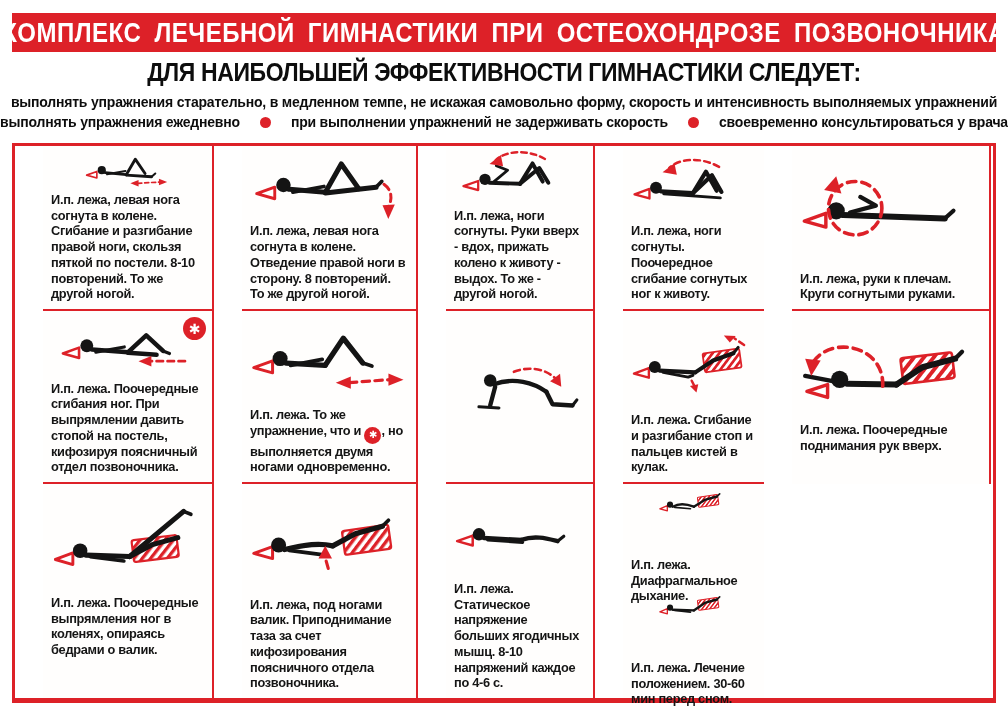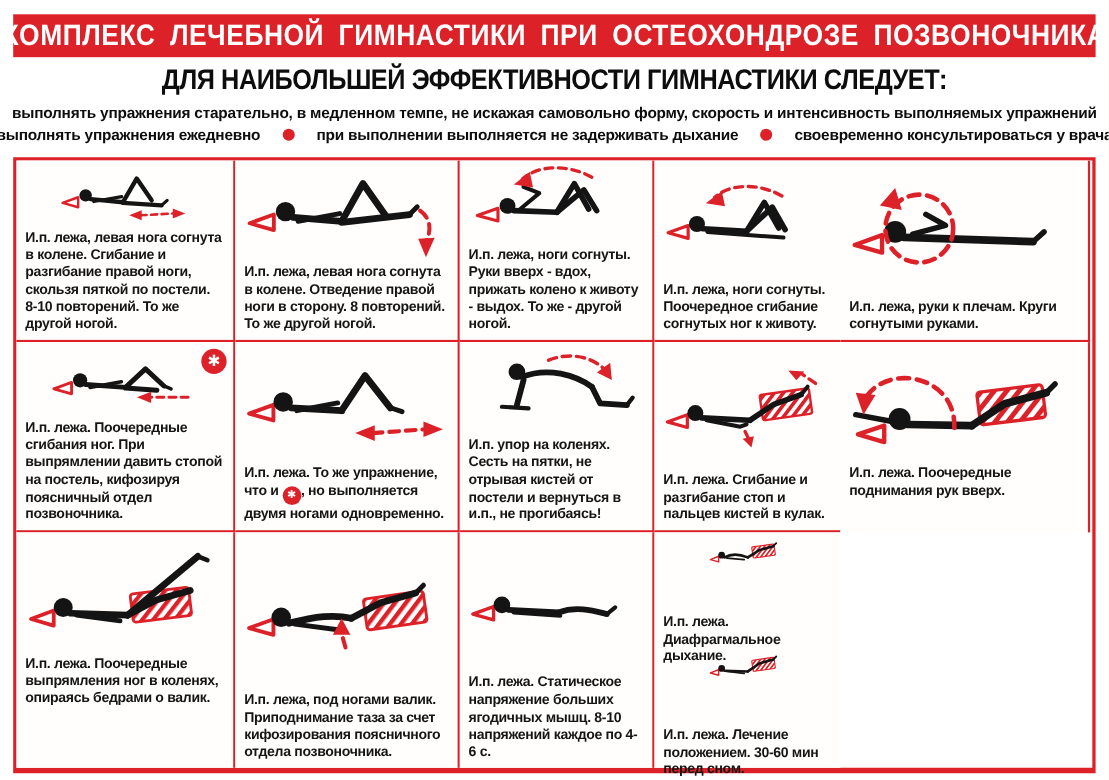--- a/index.html
+++ b/index.html
@@ -39,20 +39,21 @@
     position:absolute;left:12px;top:143px;width:984px;height:560px;box-sizing:border-box;
     border:3px solid var(--red);border-bottom-width:5px;
     display:grid;grid-template-columns:199px 204px 177px 169px 227px;
     grid-template-rows:165px 173px 214px;background:#fff;
   }
   .cell{
     position:relative;box-sizing:border-box;border-right:2.5px solid var(--red);
     border-bottom:2.5px solid var(--red);
     display:flex;flex-direction:column;padding:5px 8px 7px;
     background:#fffefd;
+    margin-left:28px;
   }
   .cell.last-col{border-right:none;}
   .cell.last-row{border-bottom:none;}
   .fig{flex:1 1 auto;min-height:34px;}
   .fig svg{width:100%;height:100%;display:block;}
   .fig-fixed{flex:0 0 106px;}
   .txt{
     flex:0 0 auto;font-weight:bold;color:var(--ink);
     font-size:12.8px;line-height:1.23;letter-spacing:-.3px;
   }
@@ -88,21 +89,21 @@
   <div class="advice">
     <div class="line">
       <span class="dot"></span>
       <span>выполнять упражнения старательно, в медленном темпе, не искажая самовольно форму, скорость и интенсивность выполняемых упражнений</span>
       <span class="dot"></span>
     </div>
     <div class="line">
       <span class="dot"></span>
       <span>выполнять упражнения ежедневно</span>
       <span class="dot"></span>
-      <span>при выполнении выполняется не задерживать дыхание</span>
+      <span>при выполнении упражнений не задерживать скорость</span>
       <span class="dot"></span>
       <span>своевременно консультироваться у врача</span>
       <span class="dot"></span>
     </div>
   </div>
 
   <div class="grid">
 
     <div class="cell">
       <div class="fig">
@@ -228,21 +229,20 @@
           <circle class="head" cx="58" cy="26" r="10"></circle>
           <path class="bone" d="M64,32 C96,20 128,30 148,44"></path>
           <path class="bone" d="M66,36 L58,66"></path>
           <path class="thin" d="M40,68 L72,70"></path>
           <path class="bone" d="M148,44 L158,64 L190,66"></path>
           <path class="thin" d="M190,66 L197,57"></path>
           <path class="rdash" d="M96,12 C122,2 148,8 163,23"></path>
           <polygon class="rfill" points="154,27 172,36 170,15"></polygon>
         </svg>
       </div>
-      <div class="txt">И.п. упор на коленях. Сесть на пятки, не отрывая кистей от постели и вернуться в и.п., не прогибаясь!</div>
     </div>
 
     <div class="cell last-col">
       <div class="fig">
         <svg viewBox="0 0 210 100">
           <defs>
             <pattern id="h10" width="9" height="9" patternUnits="userSpaceOnUse" patternTransform="rotate(45)">
               <rect width="9" height="9" fill="#fff"></rect>
                 <rect width="4.5" height="9" fill="#dd2128"></rect>
             </pattern>

